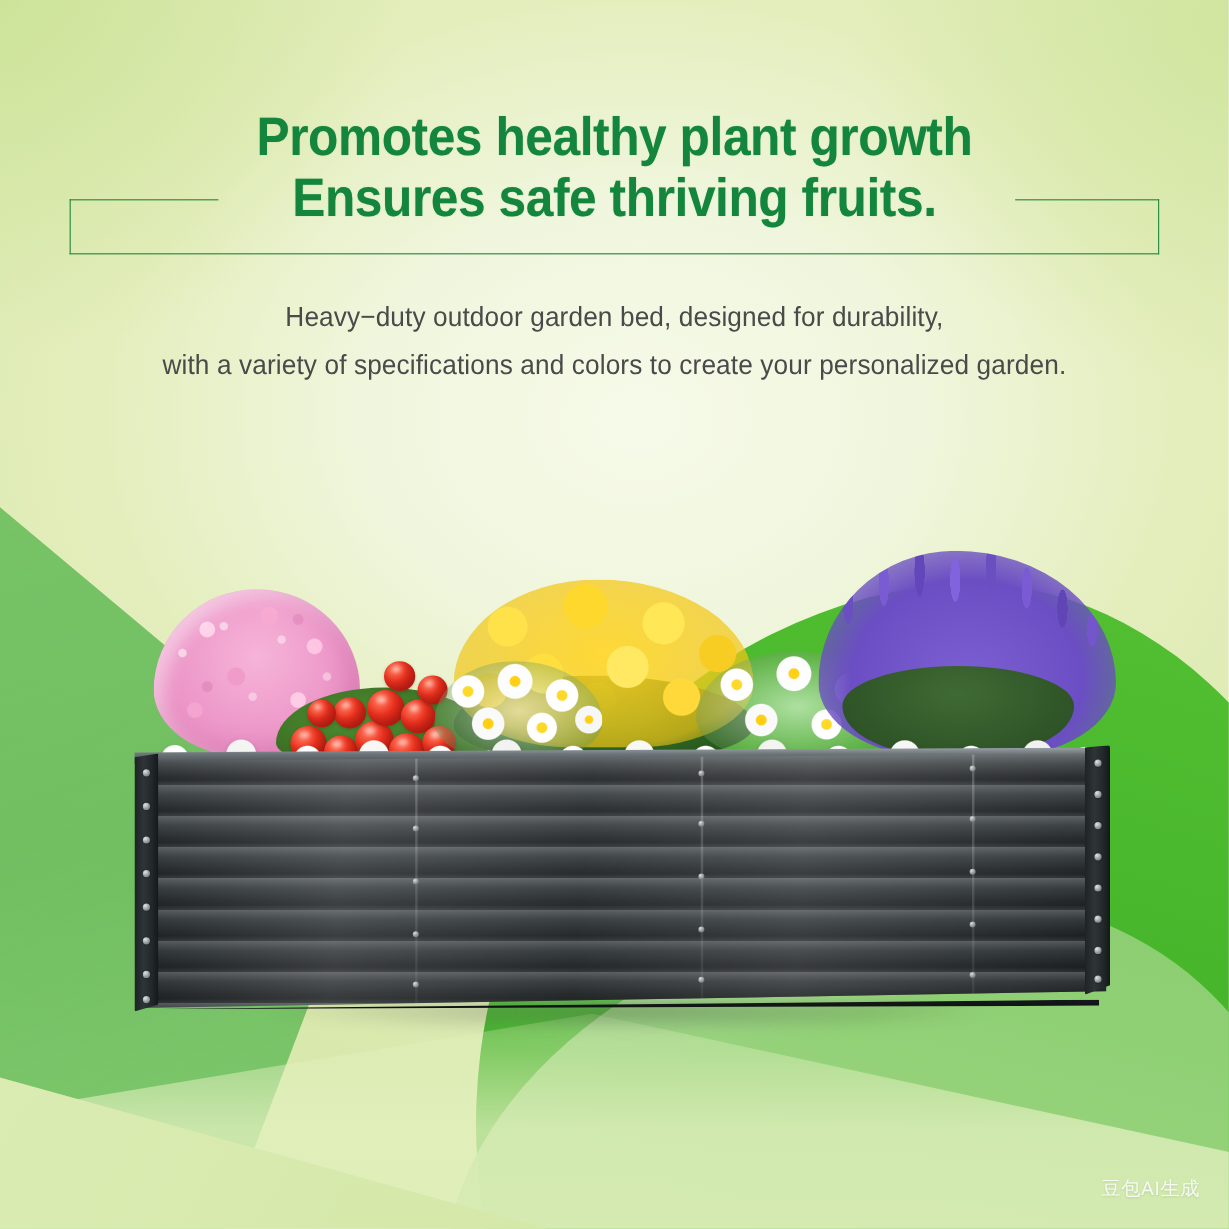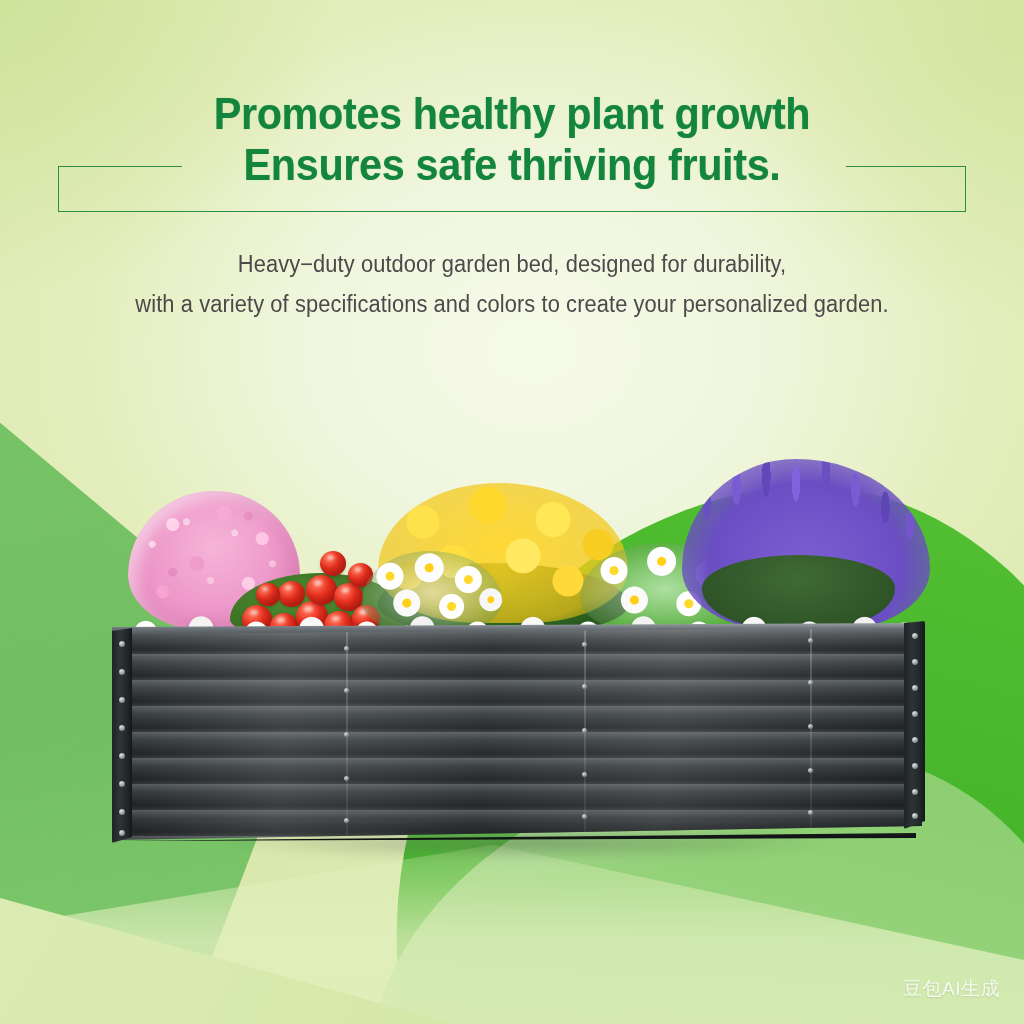--- a/index.html
+++ b/index.html
@@ -377,21 +377,21 @@
     background: radial-gradient(ellipse 50% 50% at 50% 20%, rgba(20,40,15,0.30) 0%, rgba(20,40,15,0.10) 55%, rgba(20,40,15,0) 80%);
     filter: blur(5px);
   }
 
   
   .watermark {
     position: absolute;
     right: 24px; bottom: 22px;
     color: rgba(255,255,255,0.86);
     font-family: "Liberation Sans", sans-serif;
-    font-size: 19px;
+    font-size: 16px;
     letter-spacing: 0.5px;
     text-shadow: 0 1px 2px rgba(0,0,0,0.12);
   }
 </style>
 </head>
 <body>
 
 <div id="canvas">
 
   <div class="bg-base"></div>

